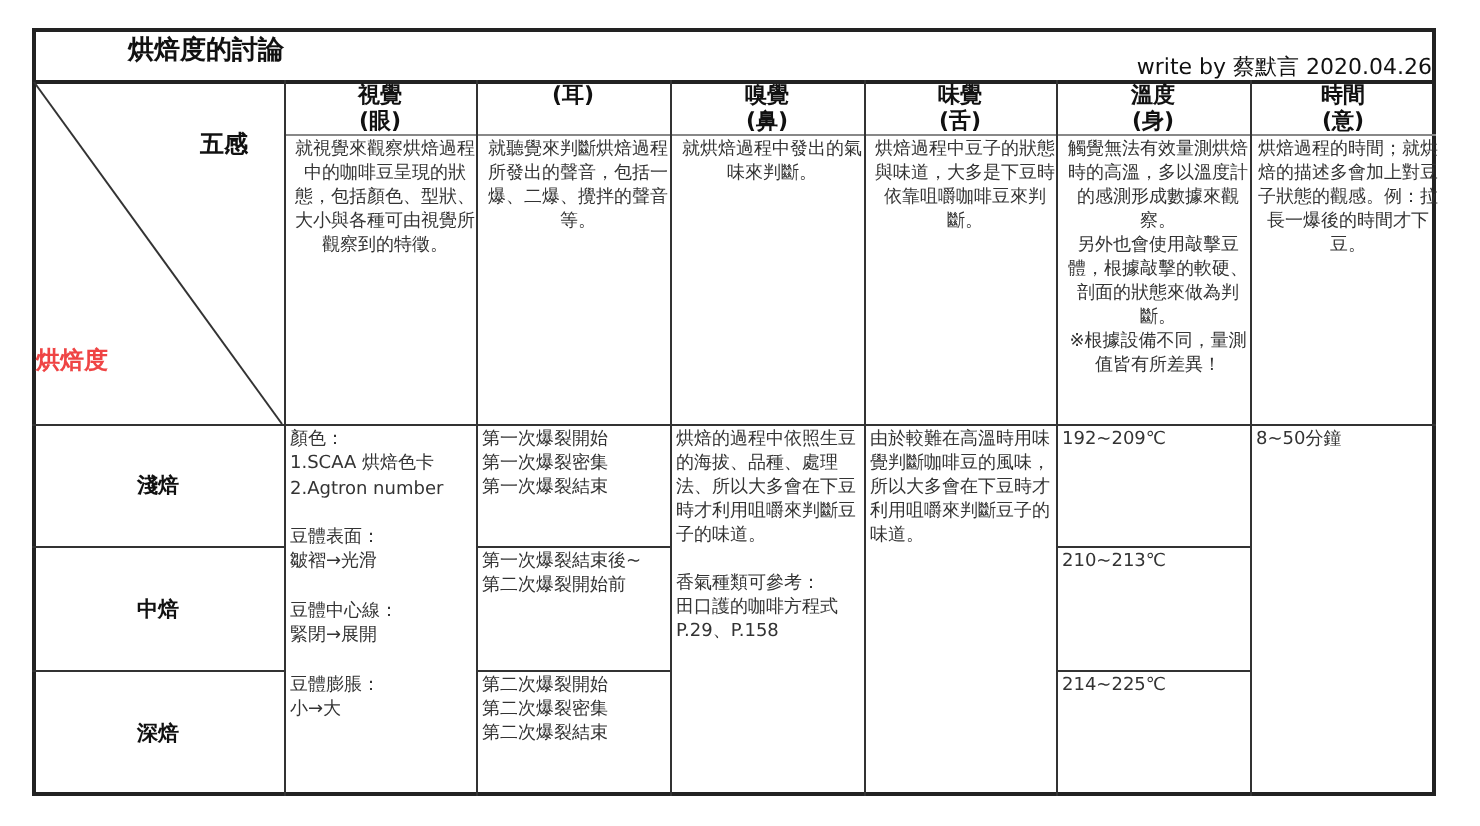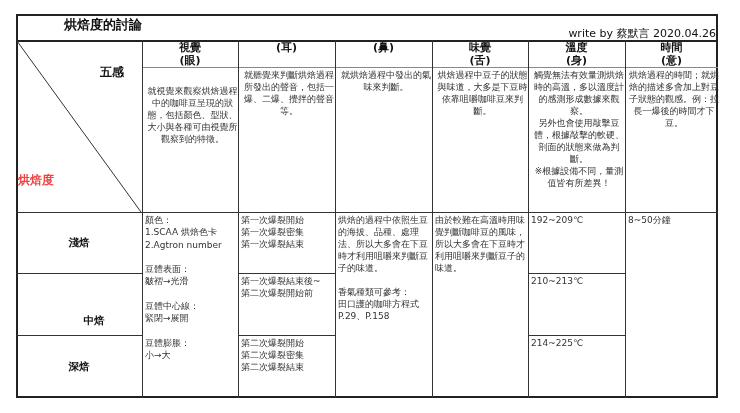--- a/index.html
+++ b/index.html
@@ -51,46 +51,47 @@
 <div class="corner-b">烘焙度</div>
 
 <div class="hdr" style="left:142px; top:41px; width:96px;">
   <div>視覺</div>
   <div>(眼)</div>
 </div>
 <div class="hdr" style="left:238px; top:41px; width:97px;">
   <div>(耳)</div>
 </div>
 <div class="hdr" style="left:335px; top:41px; width:97px;">
+  <div>嗅覺</div>
   <div>(鼻)</div>
 </div>
 <div class="hdr" style="left:432px; top:41px; width:96px;">
   <div>味覺</div>
   <div>(舌)</div>
 </div>
 <div class="hdr" style="left:528px; top:41px; width:97px;">
   <div>溫度</div>
   <div>(身)</div>
 </div>
 <div class="hdr" style="left:625px; top:41px; width:93px;">
   <div>時間</div>
   <div>(意)</div>
 </div>
 
-<div class="desc" style="left:143px; top:68px; width:95px;margin-top:16px;">就視覺來觀察烘焙過程中的咖啡豆呈現的狀態，包括顏色、型狀、大小與各種可由視覺所觀察到的特徵。</div>
+<div class="desc" style="left:143px; top:68px; width:95px;">就視覺來觀察烘焙過程中的咖啡豆呈現的狀態，包括顏色、型狀、大小與各種可由視覺所觀察到的特徵。</div>
 <div class="desc" style="left:239px; top:68px; width:96px;">就聽覺來判斷烘焙過程所發出的聲音，包括一爆、二爆、攪拌的聲音等。</div>
 <div class="desc" style="left:336px; top:68px; width:96px;">就烘焙過程中發出的氣味來判斷。</div>
 <div class="desc" style="left:433px; top:68px; width:95px;">烘焙過程中豆子的狀態與味道，大多是下豆時依靠咀嚼咖啡豆來判斷。</div>
 <div class="desc" style="left:529px; top:68px; width:96px; white-space:pre-line;">觸覺無法有效量測烘焙時的高溫，多以溫度計的感測形成數據來觀察。
 另外也會使用敲擊豆體，根據敲擊的軟硬、剖面的狀態來做為判斷。
 ※根據設備不同，量測值皆有所差異！</div>
 <div class="desc" style="left:626px; top:68px; width:92px;">烘焙過程的時間；就烘焙的描述多會加上對豆子狀態的觀感。例：拉長一爆後的時間才下豆。</div>
 
 <div class="rowlabel" style="left:16px; top:236px; width:126px;">淺焙</div>
-<div class="rowlabel" style="left:31px; top:298px; width:126px;margin-top:16px;">中焙</div>
+<div class="rowlabel" style="left:16px; top:298px; width:126px;">中焙</div>
 <div class="rowlabel" style="left:16px; top:360px; width:126px;">深焙</div>
 
 <div class="cell" style="left:142px; top:212px; width:96px; line-height:12.3px;">顏色：
 1.SCAA 烘焙色卡
 2.Agtron number
 
 豆體表面：
 皺褶→光滑
 
 豆體中心線：

